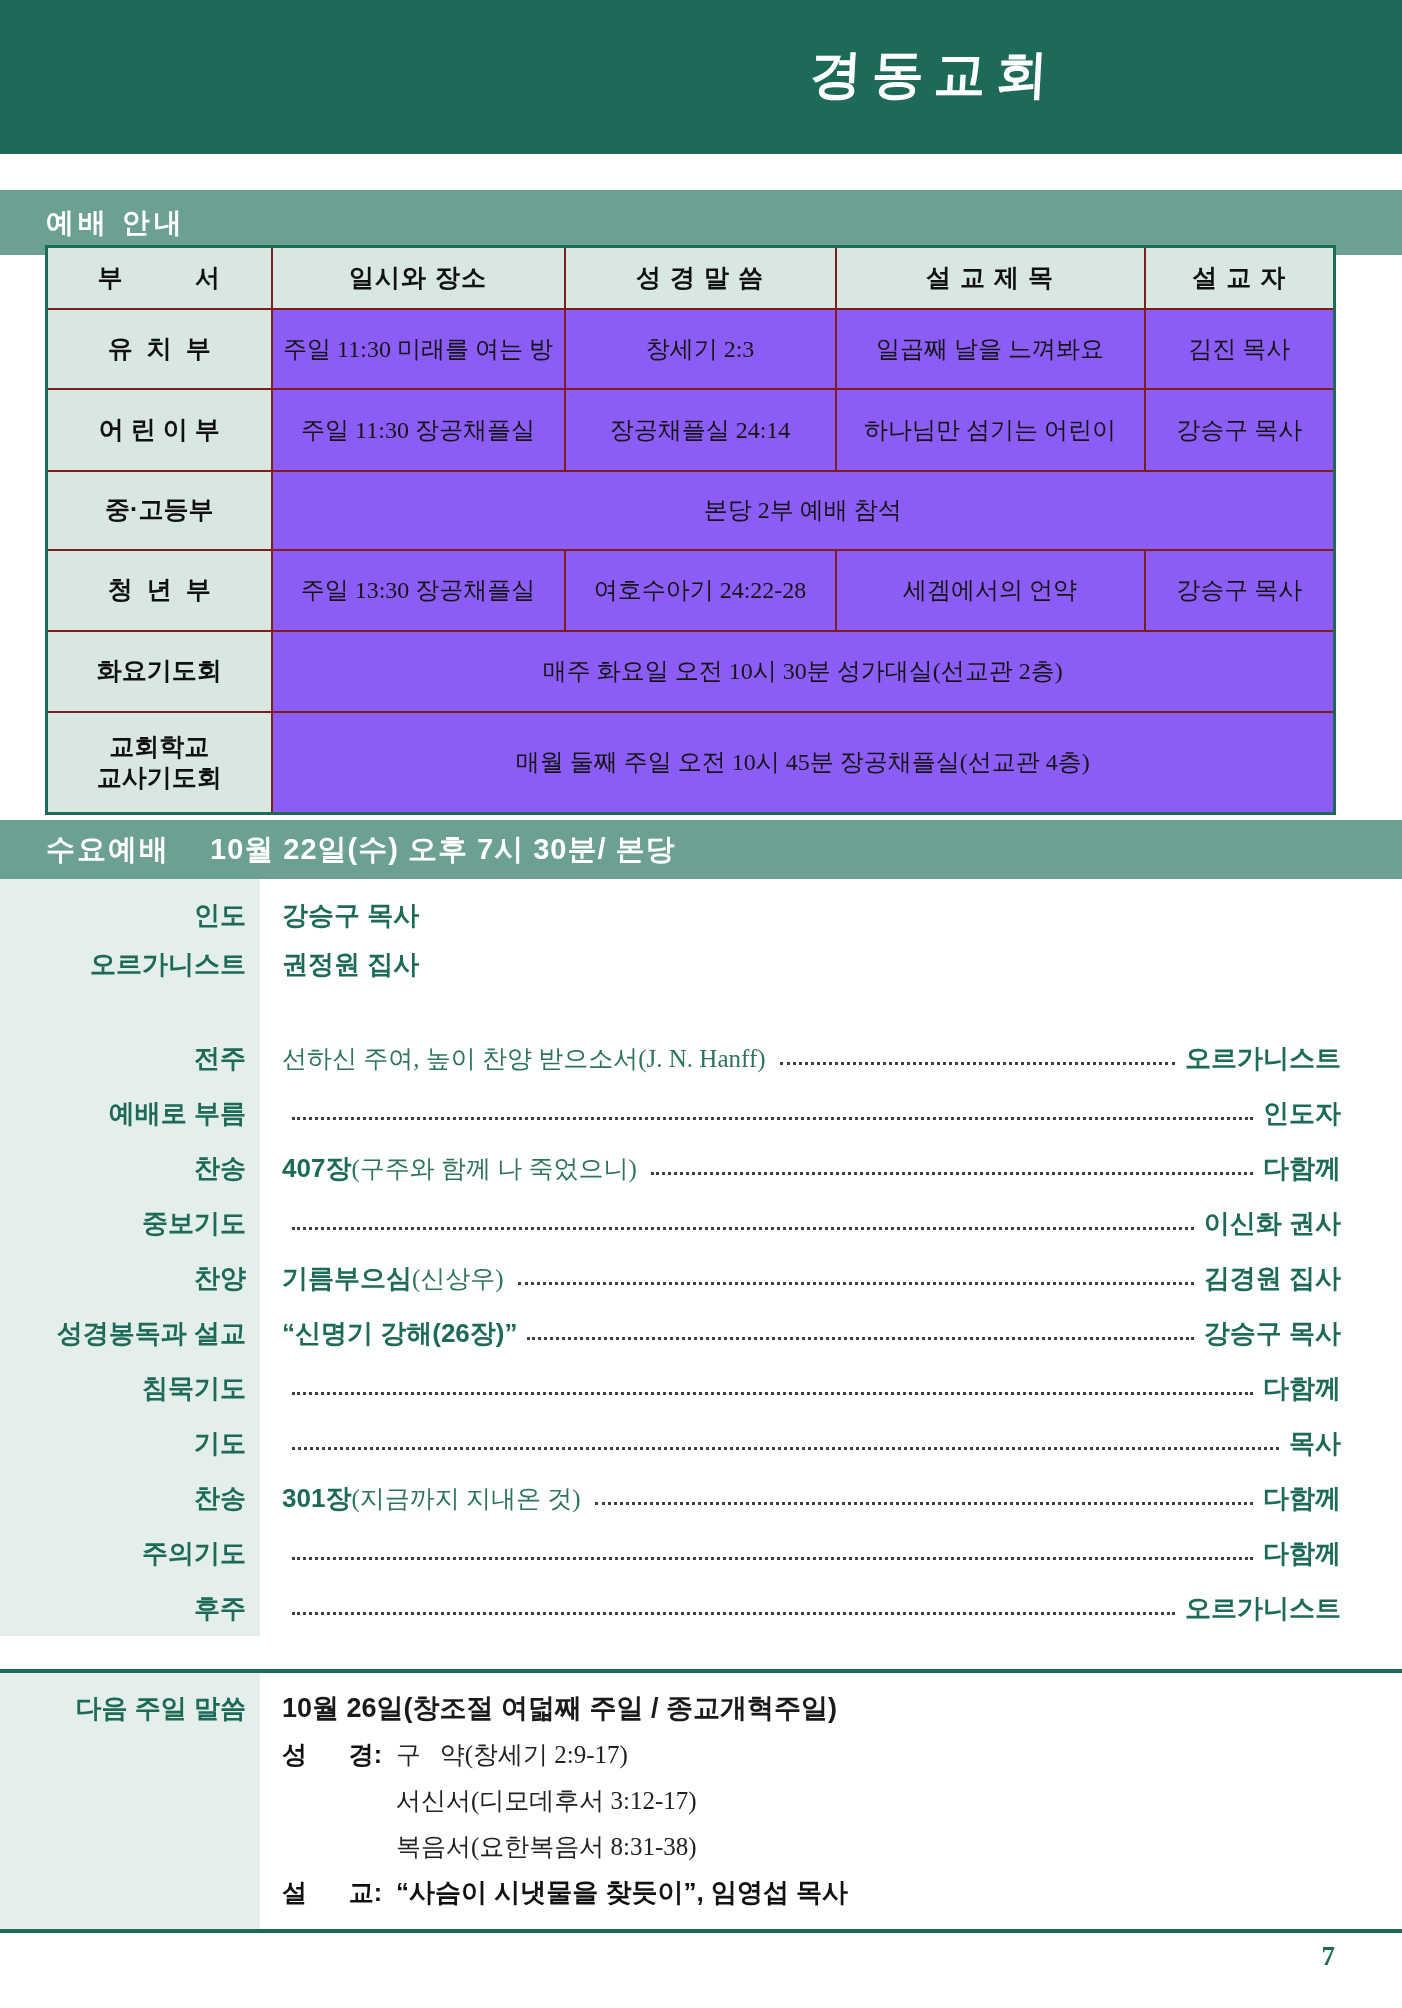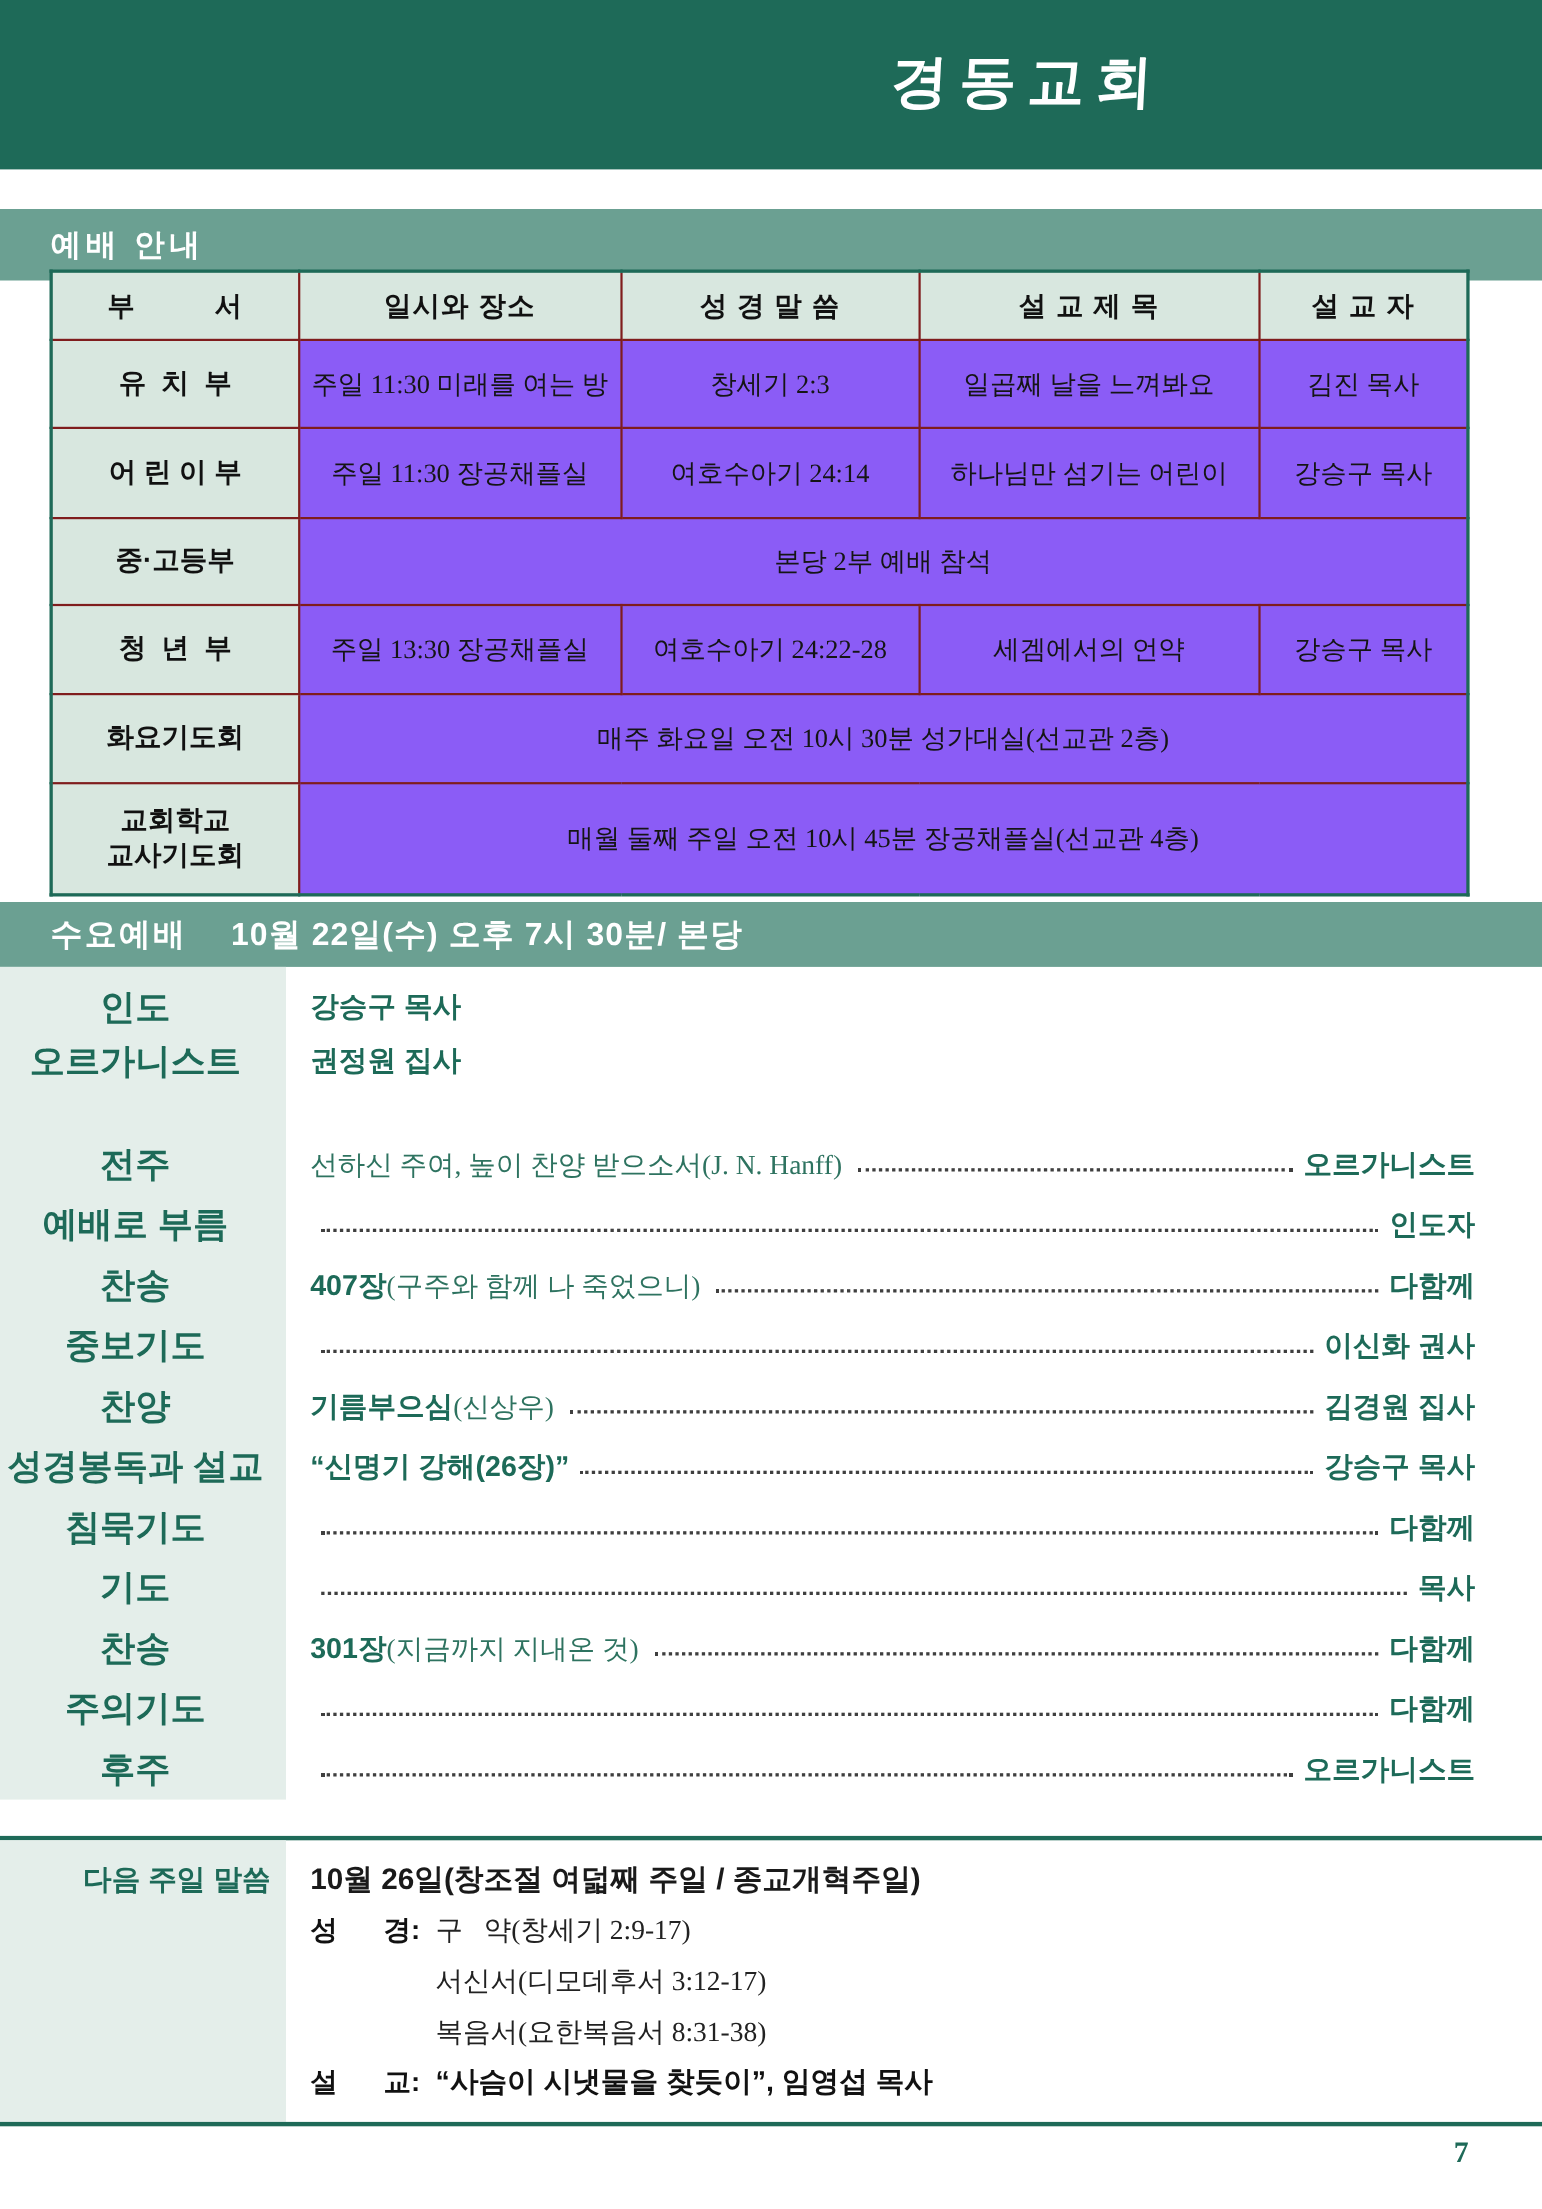--- a/index.html
+++ b/index.html
@@ -30,22 +30,22 @@
   td.data, td.merged { background:#8b5cf6; color:#151515; font-size:24px; font-weight:normal;
           font-family:"Liberation Serif", serif; }
 
   
   .worship { position:absolute; left:0; top:879px; width:1402px; padding:12px 61px 0 0; }
   .worship::before { content:""; position:absolute; left:0; top:0; bottom:0; width:260px; background:#e4eeea; }
   .w-row { position:relative; display:flex; align-items:center; }
   .w-row.leader { height:49px; }
   .w-row.order { height:55px; }
   .w-spacer { height:42px; }
-  .w-label { width:260px; flex:0 0 260px; text-align:center; padding-right:14px; color:#1d6a58;
-          font-size:32px; font-weight:bold; white-space:nowrap; }
+  .w-label { width:260px; flex:0 0 260px; text-align:right; padding-right:14px; color:#1d6a58;
+          font-size:26px; font-weight:bold; white-space:nowrap; }
   .w-content { flex:1; display:flex; align-items:center; padding-left:22px; min-width:0; }
   .w-value { color:#1d6a58; font-size:26px; font-weight:bold; }
   .w-bold { color:#1d6a58; font-size:26px; font-weight:bold; white-space:nowrap; }
   .w-desc { color:#2e7360; font-size:25px; font-family:"Liberation Serif", serif; white-space:nowrap; }
   .w-desc:not(:empty) { margin-right:4px; }
   .leader-dots { flex:1; min-width:30px; height:13px; border-bottom:3px dotted #3f3f3f; margin:0 10px; }
   .w-by { color:#1d6a58; font-size:26px; font-weight:bold; white-space:nowrap; }
 
   
   .hrule { position:absolute; left:0; width:1402px; height:4px; background:#1e6a58; }
@@ -99,21 +99,21 @@
       <tr style="height:80px">
         <td class="dept">유  치  부</td>
         <td class="data">주일 11:30 미래를 여는 방</td>
         <td class="data">창세기 2:3</td>
         <td class="data">일곱째 날을 느껴봐요</td>
         <td class="data">김진 목사</td>
       </tr>
       <tr style="height:82px">
         <td class="dept">어 린 이 부</td>
         <td class="data">주일 11:30 장공채플실</td>
-        <td class="data">여호수아기 24:14</td>
+        <td class="data">장공채플실 24:14</td>
         <td class="data">하나님만 섬기는 어린이</td>
         <td class="data">강승구 목사</td>
       </tr>
       <tr style="height:79px">
         <td class="dept">중·고등부</td>
         <td class="merged" colspan="4">본당 2부 예배 참석</td>
       </tr>
       <tr style="height:81px">
         <td class="dept">청  년  부</td>
         <td class="data">주일 13:30 장공채플실</td>

